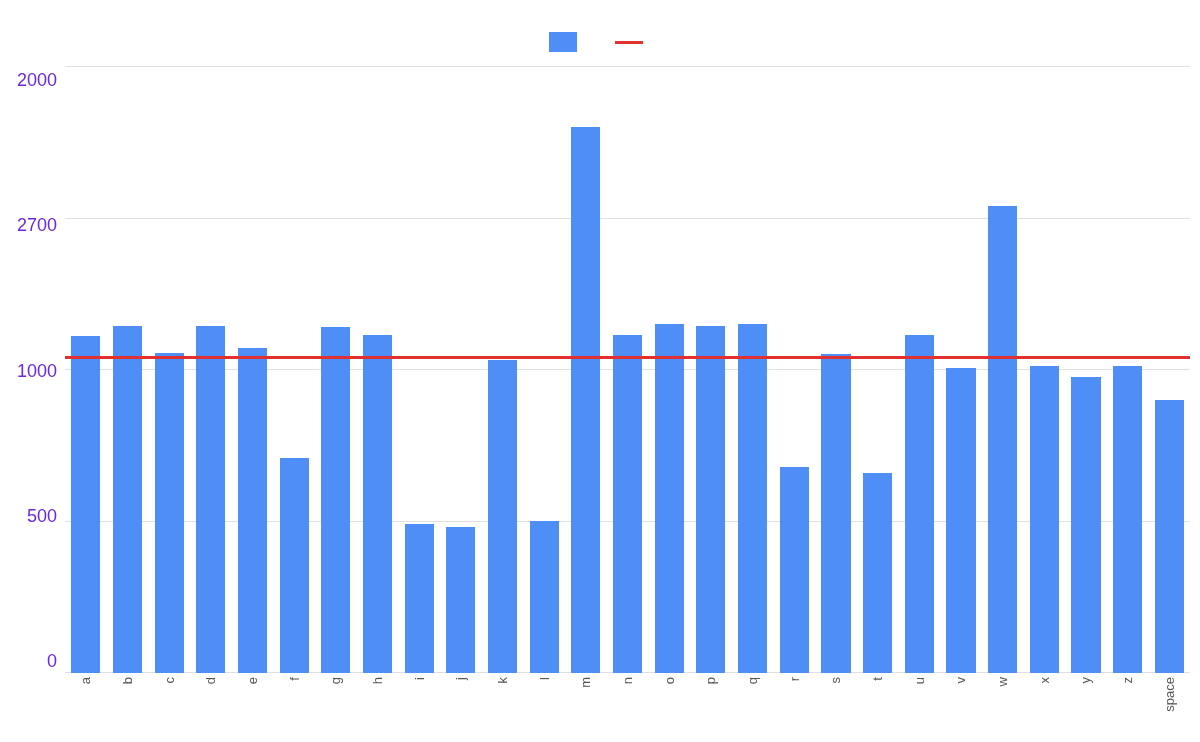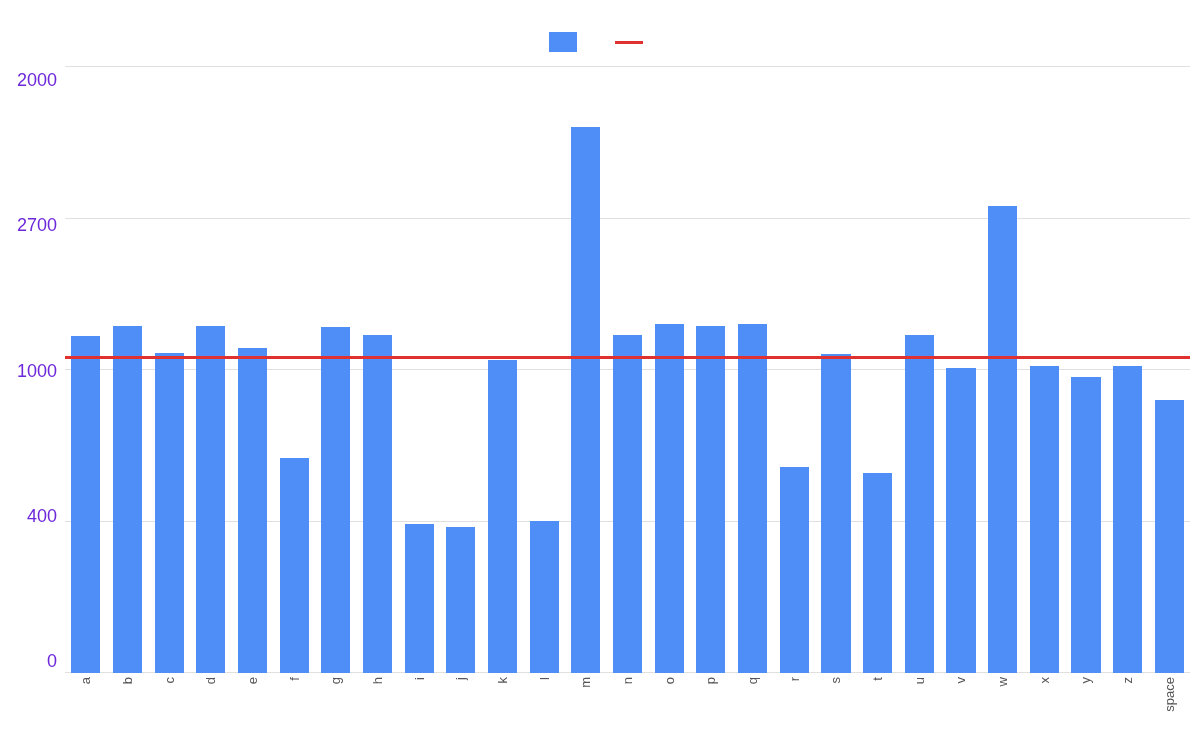--- a/index.html
+++ b/index.html
@@ -151,21 +151,21 @@
     <div class="legend-item">
       <div class="legend-line-icon"></div>
       <span></span>
     </div>
   </div>
   <div class="chart-area">
     <div class="y-axis" id="y-axis">
         <div class="y-label">2000</div>
         <div class="y-label">2700</div>
         <div class="y-label">1000</div>
-        <div class="y-label">400</div>
+        <div class="y-label">500</div>
         <div class="y-label">0</div>
       </div>
     <div class="plot-area">
       <div class="grid-and-bars" id="grid-and-bars">
         <div class="grid-lines" id="grid-lines">
             <div class="grid-line"></div>
             <div class="grid-line"></div>
             <div class="grid-line"></div>
             <div class="grid-line"></div>
             <div class="grid-line"></div>

